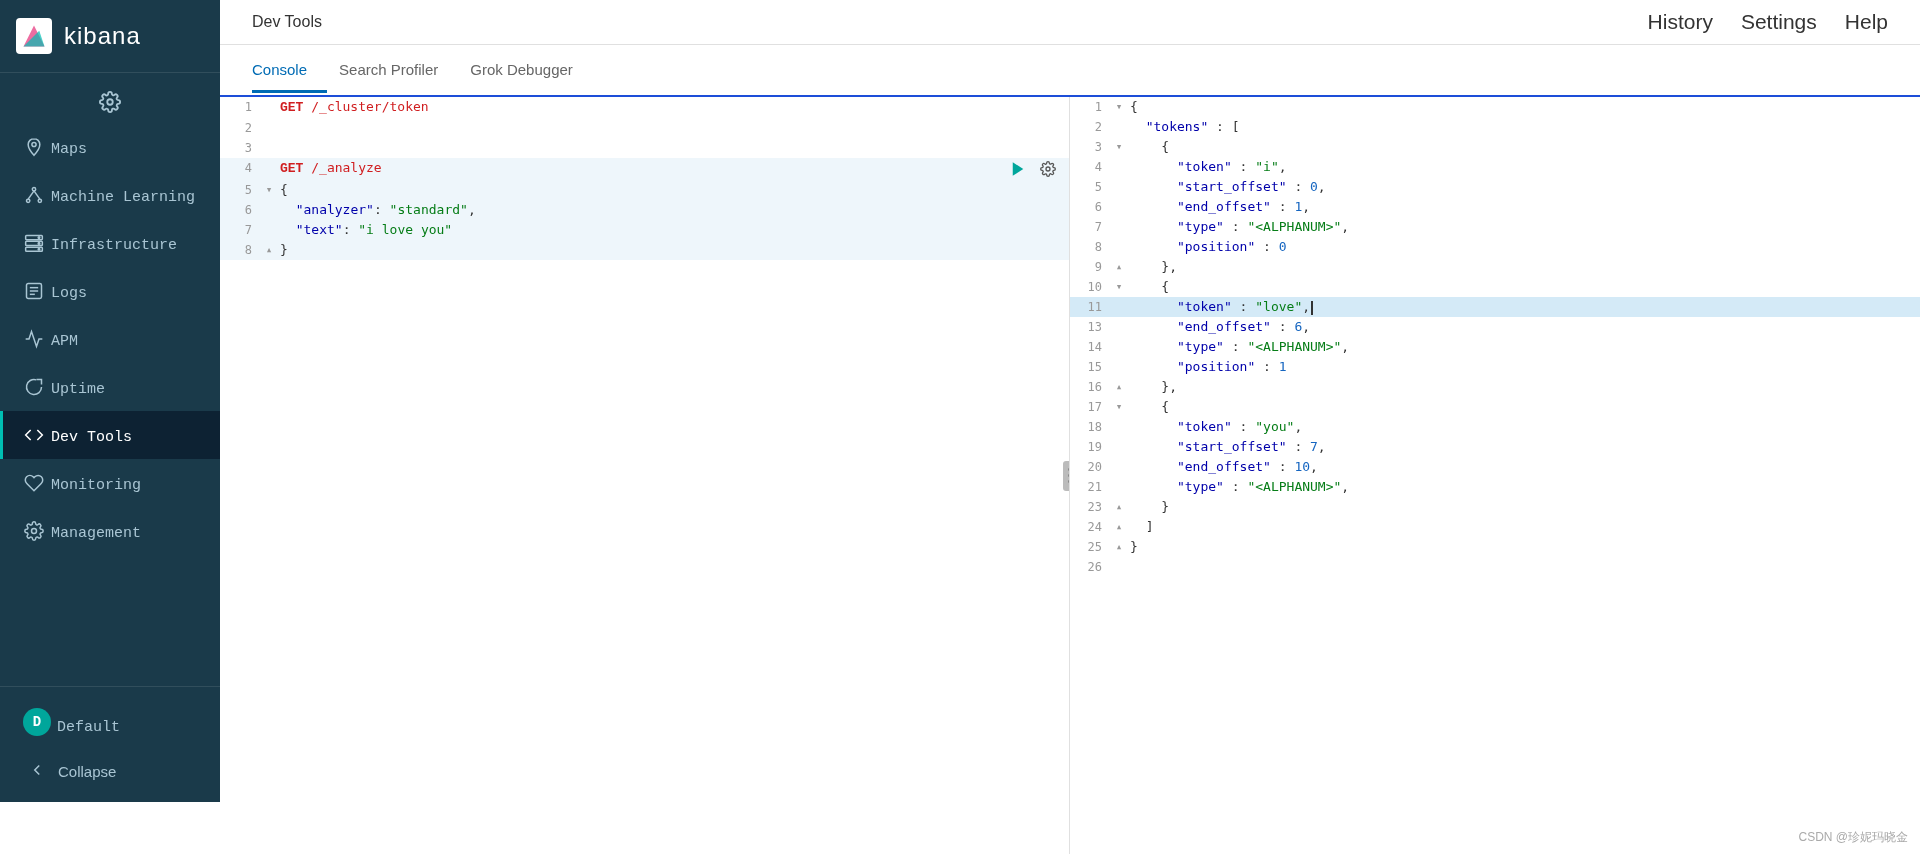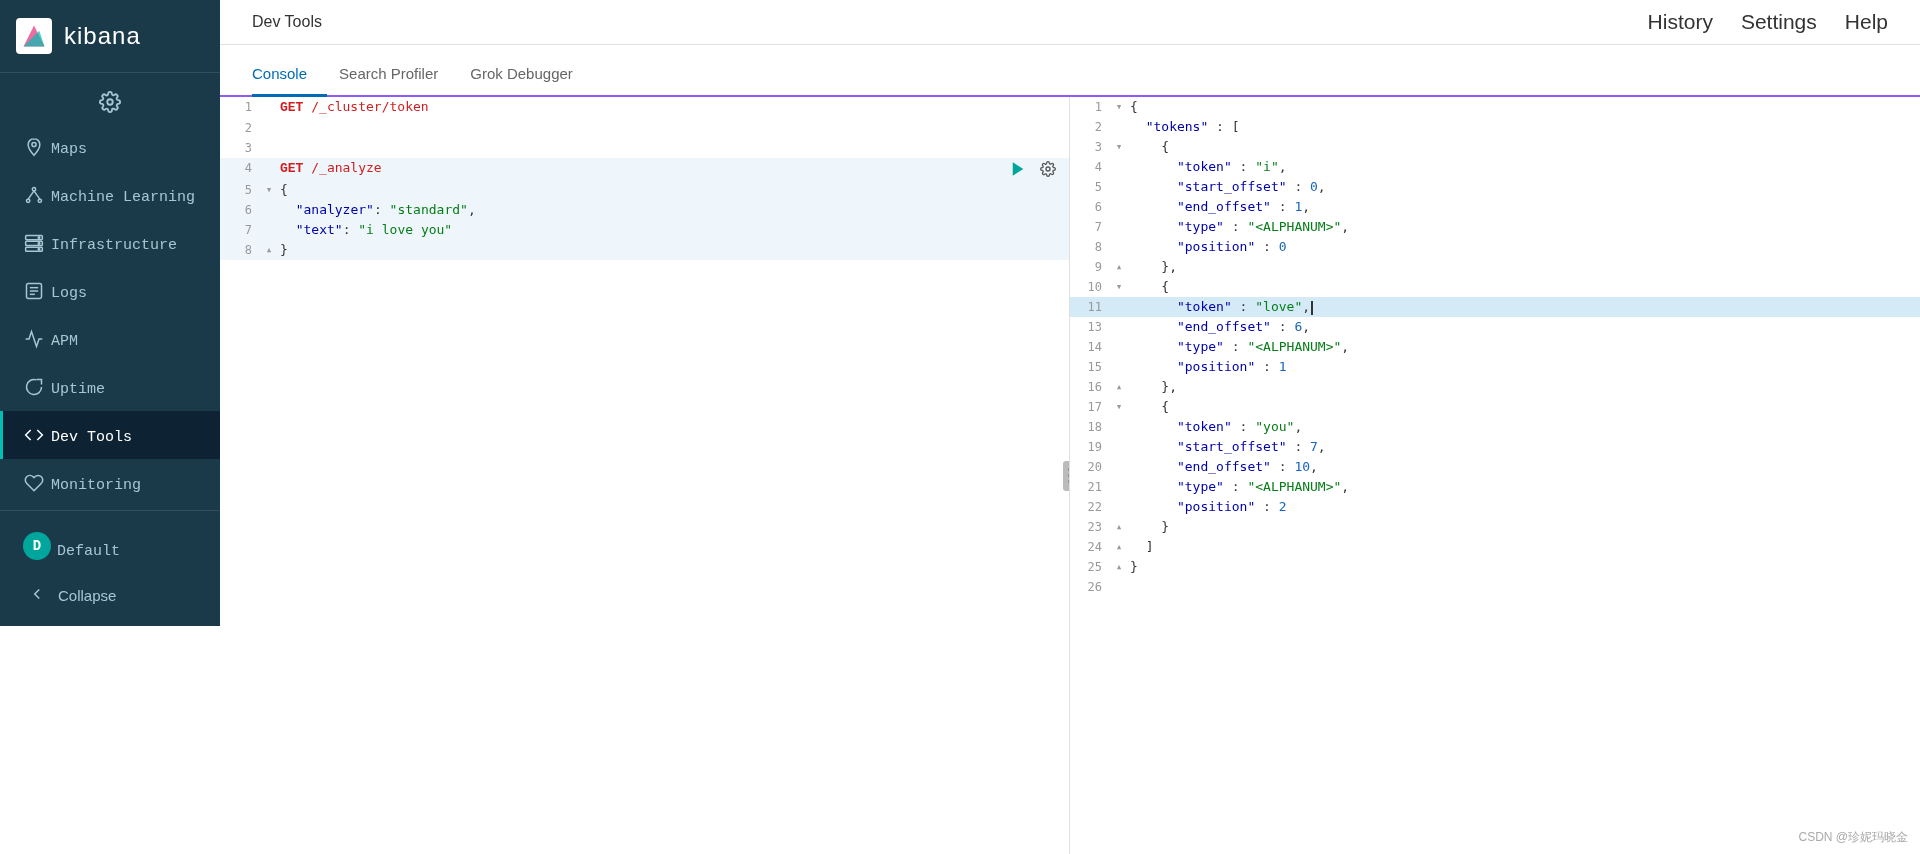--- a/index.html
+++ b/index.html
@@ -6,21 +6,21 @@
     body { font-family: 'Segoe UI', Arial, sans-serif; background: #fff; display: flex; height: 854px; overflow: hidden; }
 
     
     .sidebar {
       width: 220px;
       background: #1a3a4a;
       color: #fff;
       display: flex;
       flex-direction: column;
       flex-shrink: 0;
-      height: 626px;
+      height: 802px;
     }
     .sidebar-logo {
       display: flex;
       align-items: center;
       padding: 18px 16px;
       gap: 12px;
       border-bottom: 1px solid rgba(255,255,255,0.1);
     }
     .logo-icon {
       width: 36px;
@@ -123,23 +123,23 @@
     .topbar-link {
       font-size: 21px;
       color: #333;
       cursor: pointer;
       font-weight: 400;
     }
 
     
     .tabs {
       display: flex;
-      align-items: flex-end;
+      align-items: center;
       padding: 0 32px;
-      border-bottom: 2px solid #8b5cf6;
+      border-bottom: 2px solid #1d4ed8;
       background: #fff;
       height: 52px;
     }
     .tab {
       padding: 12px 20px 12px 0;
       margin-right: 12px;
       font-size: 15px;
       cursor: pointer;
       color: #666;
       border-bottom: 3px solid transparent;
@@ -652,25 +652,20 @@
           <span class="fold-indicator"></span>
           <span class="code-content">      <span class="c-key">"end_offset"</span> <span class="c-punct">:</span> <span class="c-number">10</span><span class="c-punct">,</span></span>
         </div>
 
         <div class="code-line">
           <span class="line-num">21</span>
           <span class="fold-indicator"></span>
           <span class="code-content">      <span class="c-key">"type"</span> <span class="c-punct">:</span> <span class="c-string">"&lt;ALPHANUM&gt;"</span><span class="c-punct">,</span></span>
         </div>
 
-        <div class="code-line">
-          <span class="line-num">22</span>
-          <span class="fold-indicator"></span>
-          <span class="code-content">      <span class="c-key">"position"</span> <span class="c-punct">:</span> <span class="c-number">2</span></span>
-        </div>
 
         <div class="code-line">
           <span class="line-num">23</span>
           <span class="fold-indicator" style="color:#999;font-size:11px;">▴</span>
           <span class="code-content">    <span class="c-brace">}</span></span>
         </div>
 
         <div class="code-line">
           <span class="line-num">24</span>
           <span class="fold-indicator" style="color:#999;font-size:11px;">▴</span>

